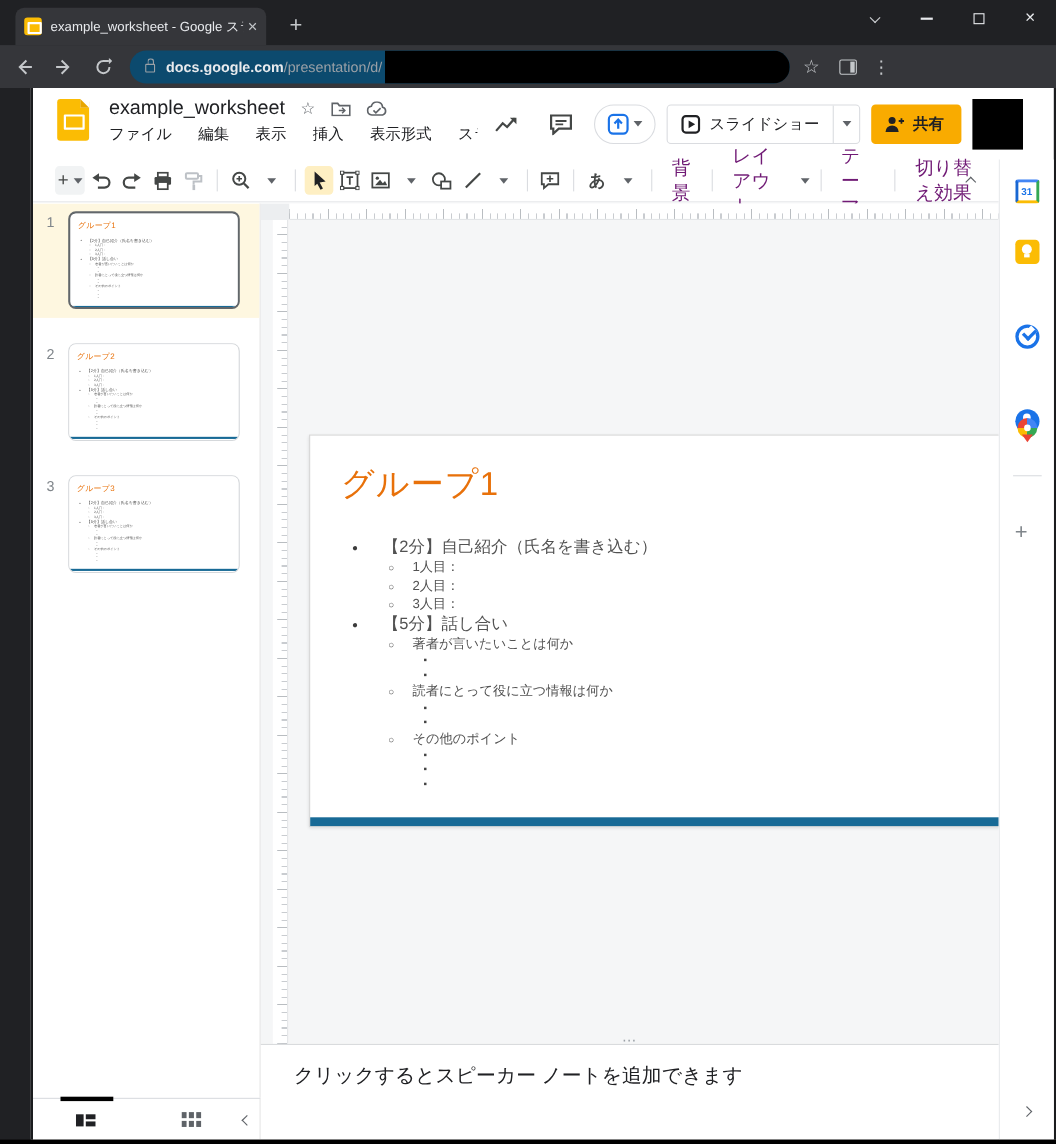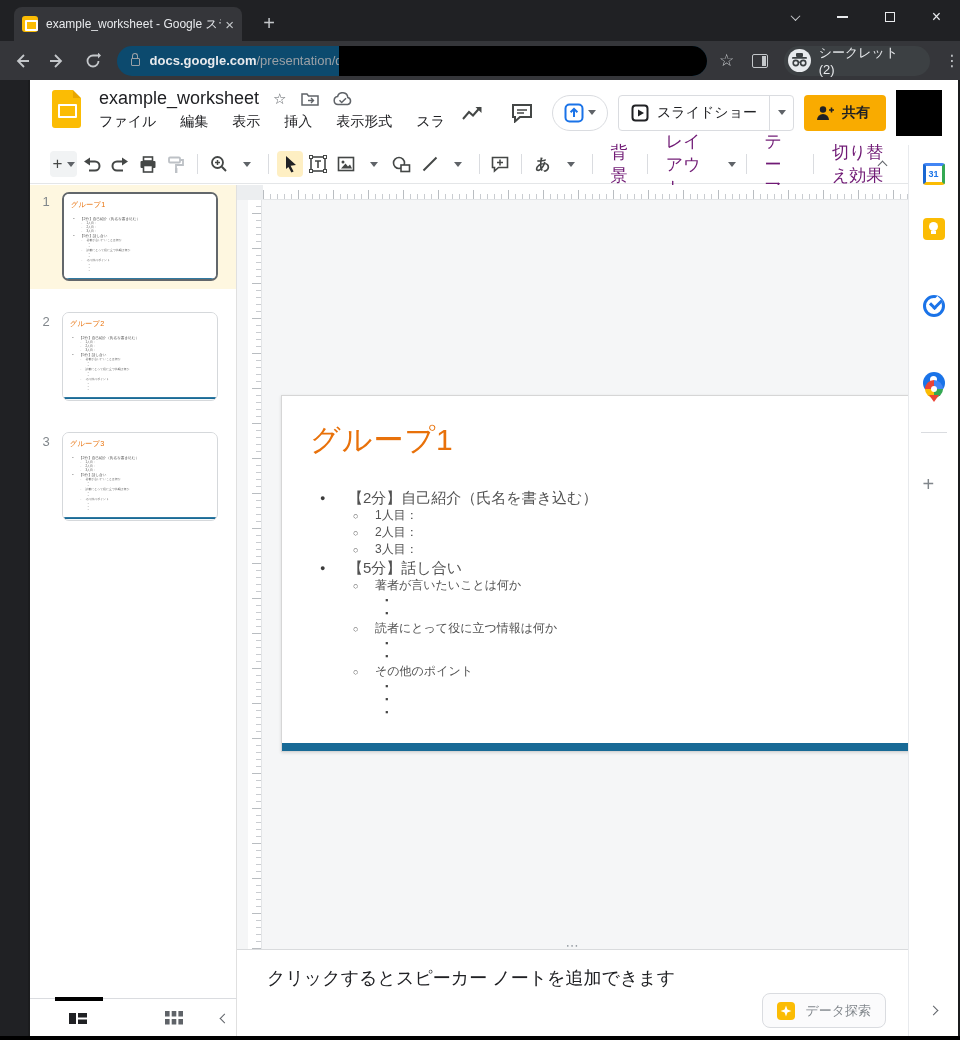--- a/index.html
+++ b/index.html
@@ -56,21 +56,21 @@
   .app-header { position:relative; height:65px; display:flex; }
   .slides-logo { width:29px; height:38px; background:#fbbc04; border-radius:3px; margin:10px 18px 0 22px; position:relative; flex:0 0 29px; }
   .slides-logo::before { content:""; position:absolute; right:0; top:0; border-top:8px solid #fff; border-left:8px solid #e8a600; }
   .slides-logo::after { content:""; position:absolute; left:6px; top:14px; width:15px; height:10px; border:2.5px solid #fff; border-radius:1px; }
   .title-block { padding-top:8px; }
   .title-row { display:flex; align-items:center; gap:14px; }
   .doc-title { font-size:18px; color:#202124; }
   .doc-ic { color:#5f6368; font-size:15px; }
   .menubar { margin-top:4px; width:415px; overflow:hidden; white-space:nowrap; display:flex; gap:24px; }
   .menu-item { font-size:14px; color:#202124; flex:0 0 auto; }
-  .header-right { position:absolute; right:16px; top:0; height:65px; display:flex; align-items:center; gap:10px; background:#fff; padding-left:6px; }
+  .header-right { position:absolute; right:28px; top:0; height:65px; display:flex; align-items:center; gap:10px; background:#fff; padding-left:6px; }
   .hdr-icon-btn { width:40px; height:40px; display:flex; align-items:center; justify-content:center; }
   .present-pill { width:56px; height:36px; border:1px solid #dadce0; border-radius:18px; display:flex; align-items:center; justify-content:center; gap:4px; }
   .tri-down { width:0; height:0; border-left:4px solid transparent; border-right:4px solid transparent; border-top:5px solid #5f6368; }
   .slideshow-btn { height:36px; border:1px solid #dadce0; border-radius:4px; display:flex; align-items:stretch; }
   .slideshow-main { display:flex; align-items:center; gap:8px; padding:0 12px; }
   .slideshow-label { font-size:14px; color:#202124; }
   .slideshow-caret { width:24px; border-left:1px solid #dadce0; display:flex; align-items:center; justify-content:center; }
   .share-btn { height:36px; border-radius:4px; background:#f9ab00; display:flex; align-items:center; gap:8px; padding:0 16px 0 12px; }
   .share-label { font-size:14px; color:#202124; font-weight:bold; }
   .avatar { width:46px; height:46px; background:#000; }
@@ -212,32 +212,20 @@
       </svg>
   </div>
   <div class="url-pill">
     <span class="lock-icon"></span>
     <span class="url-domain">docs.google.com</span>
     <span class="url-path">/presentation/d/</span>
     <span class="url-redaction"></span>
   </div>
   <span class="star-btn">☆</span>
   <span class="sidepanel-icon"></span>
-  <div class="incog-chip">
-    <span class="incog-icon">
-      <svg width="17" height="15" viewBox="0 0 17 15">
-          <rect x="5" y="0" width="7" height="4" rx="1" fill="#3c4043"></rect>
-          <rect x="1" y="4" width="15" height="1.8" rx="0.9" fill="#3c4043"></rect>
-          <circle cx="4.8" cy="10" r="2.6" fill="none" stroke="#3c4043" stroke-width="1.6"></circle>
-          <circle cx="12.2" cy="10" r="2.6" fill="none" stroke="#3c4043" stroke-width="1.6"></circle>
-          <path d="M7.4 9.5 Q8.5 8.7 9.6 9.5" stroke="#3c4043" stroke-width="1.3" fill="none"></path>
-        </svg>
-    </span>
-    <span class="incog-label">シークレット (2)</span>
-  </div>
   <span class="kebab">⋮</span>
 </div>
 
 <div class="app">
 
   <div class="app-header">
     <div class="slides-logo"></div>
     <div class="title-block">
       <div class="title-row">
         <span class="doc-title">example_worksheet</span>
@@ -572,28 +560,20 @@
             <div class="b l3"><span></span></div>
             <div class="b l3"><span></span></div>
           </div>
         <div class="slide-bar"></div>
       </div>
     </div>
 
     <div class="notes">
       <div class="notes-handle">⋯</div>
       <div class="notes-text">クリックするとスピーカー ノートを追加できます</div>
-      <div class="explore-btn">
-        <span class="explore-icon">
-          <svg width="12" height="12" viewBox="0 0 12 12">
-              <polygon points="6,0.5 7.4,4.6 11.5,6 7.4,7.4 6,11.5 4.6,7.4 0.5,6 4.6,4.6" fill="#fff"></polygon>
-            </svg>
-        </span>
-        <span class="explore-label">データ探索</span>
-      </div>
     </div>
   </div>
 
   <div class="sidebar">
     <div class="sb-icon cal-icon" style="top:18px;">31</div>
     <div class="sb-icon keep-icon" style="top:73px;"></div>
     <div class="sb-icon tasks-icon" style="top:128px;"></div>
     <div class="sb-icon contacts-icon" style="top:183px;"></div>
     <div class="sb-icon maps-icon" style="top:235px;">
         <div class="maps-pin"></div>

